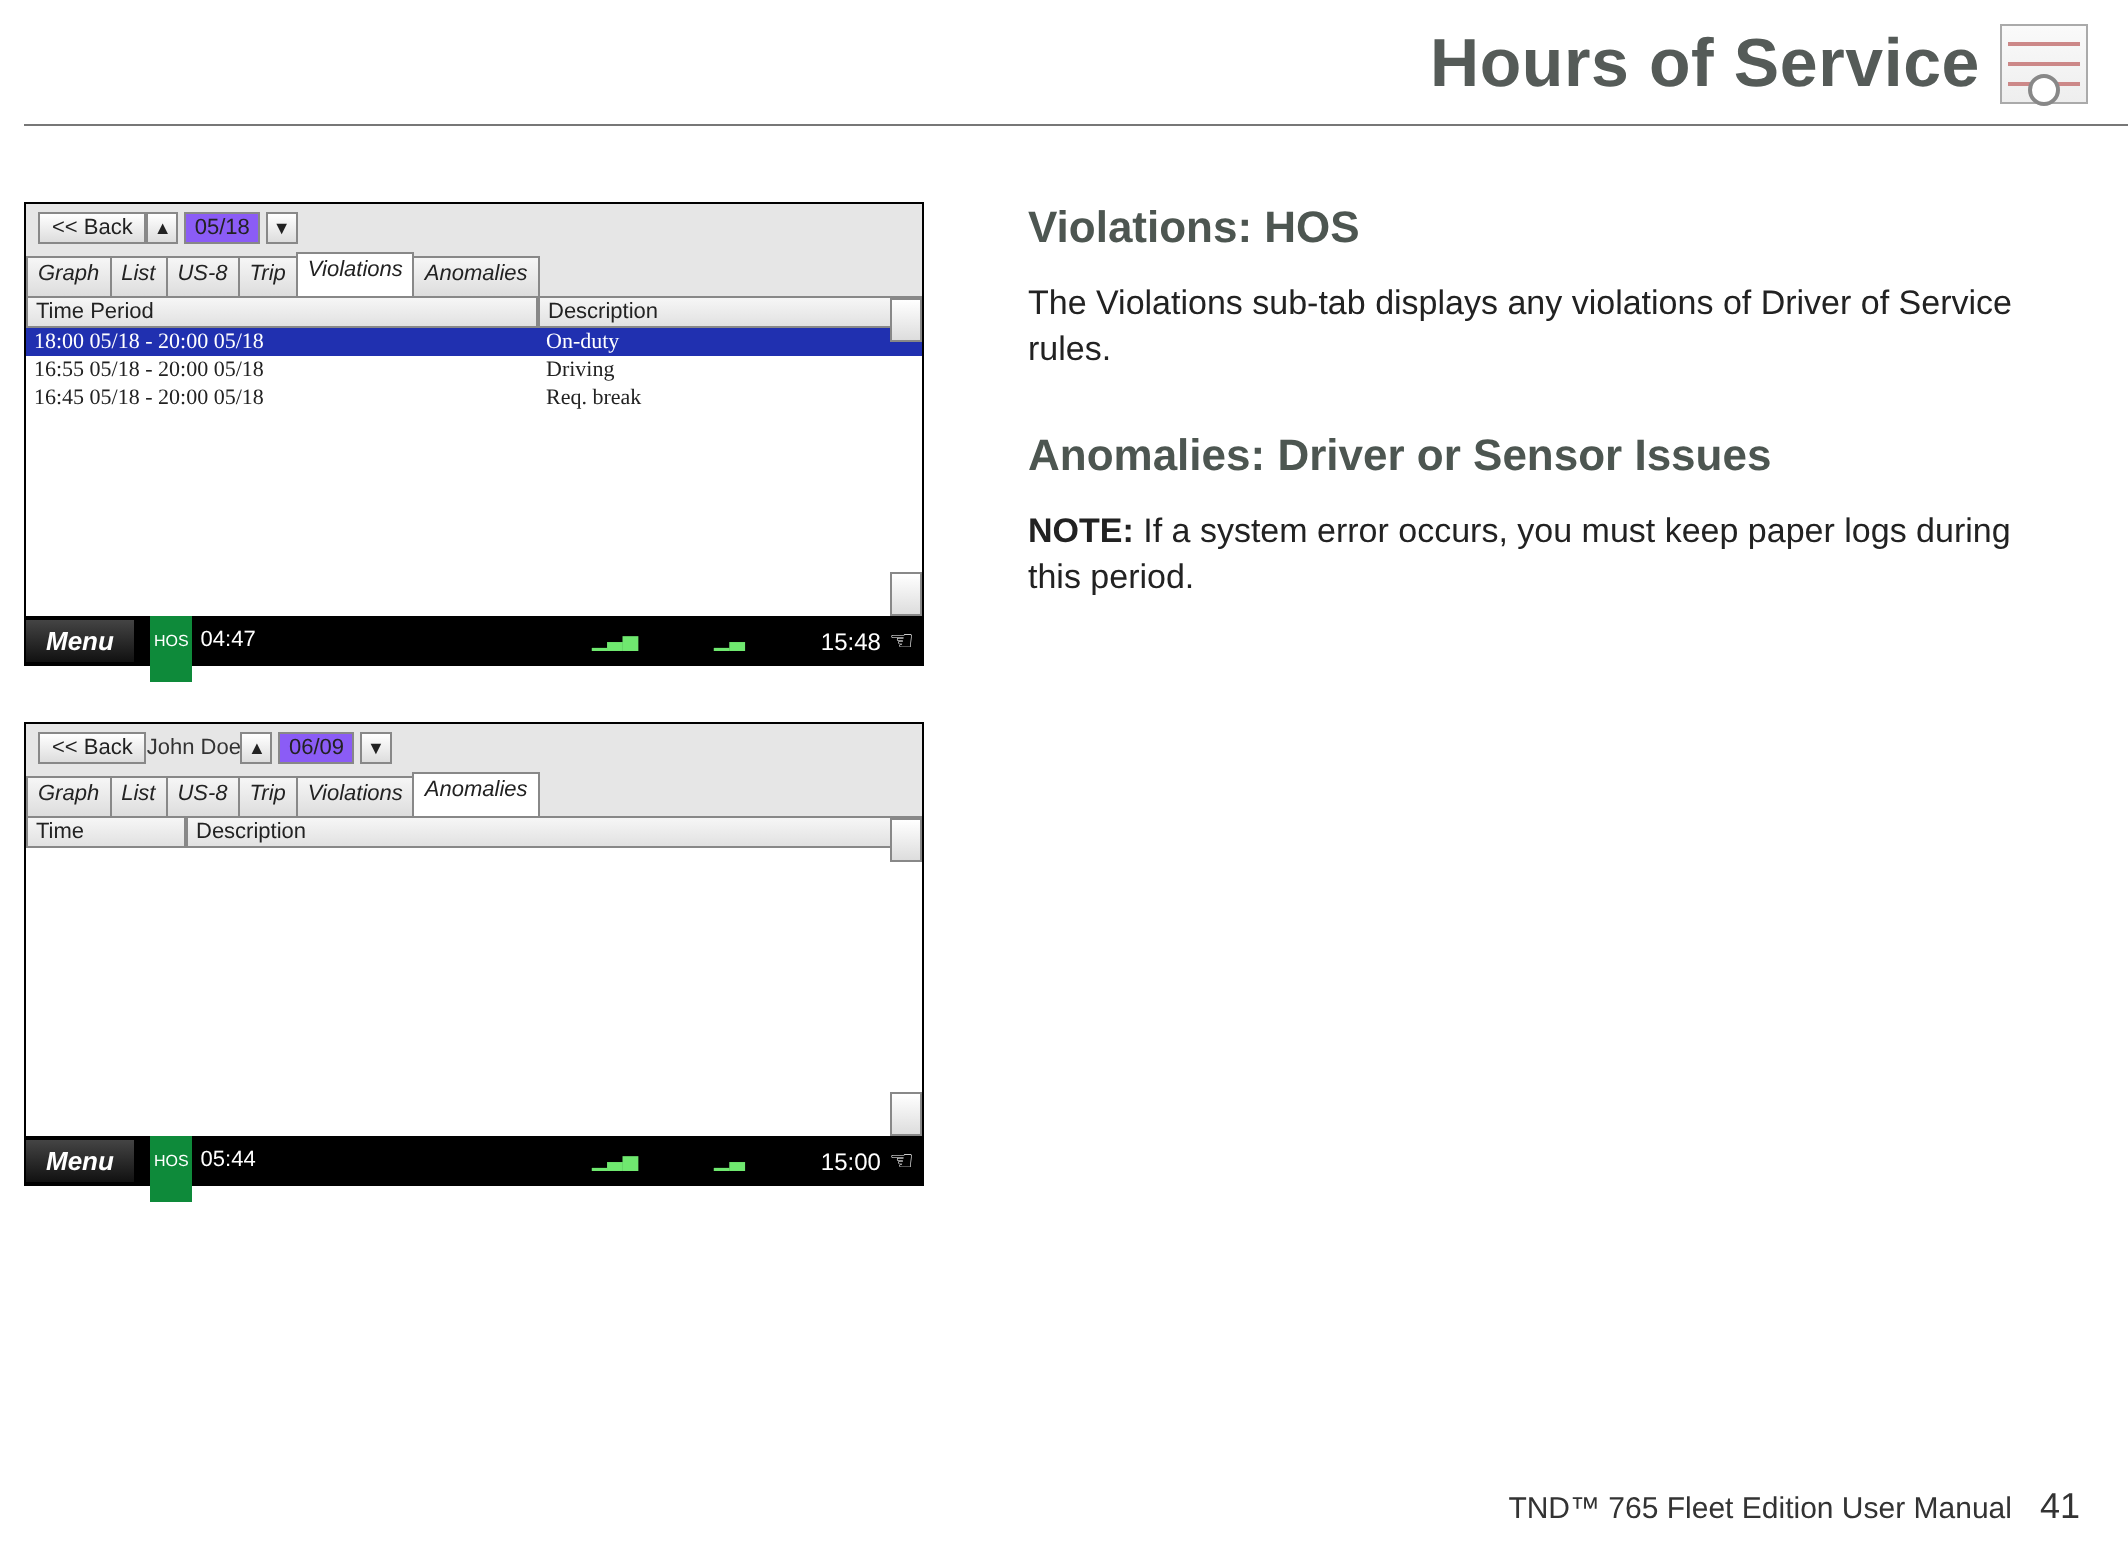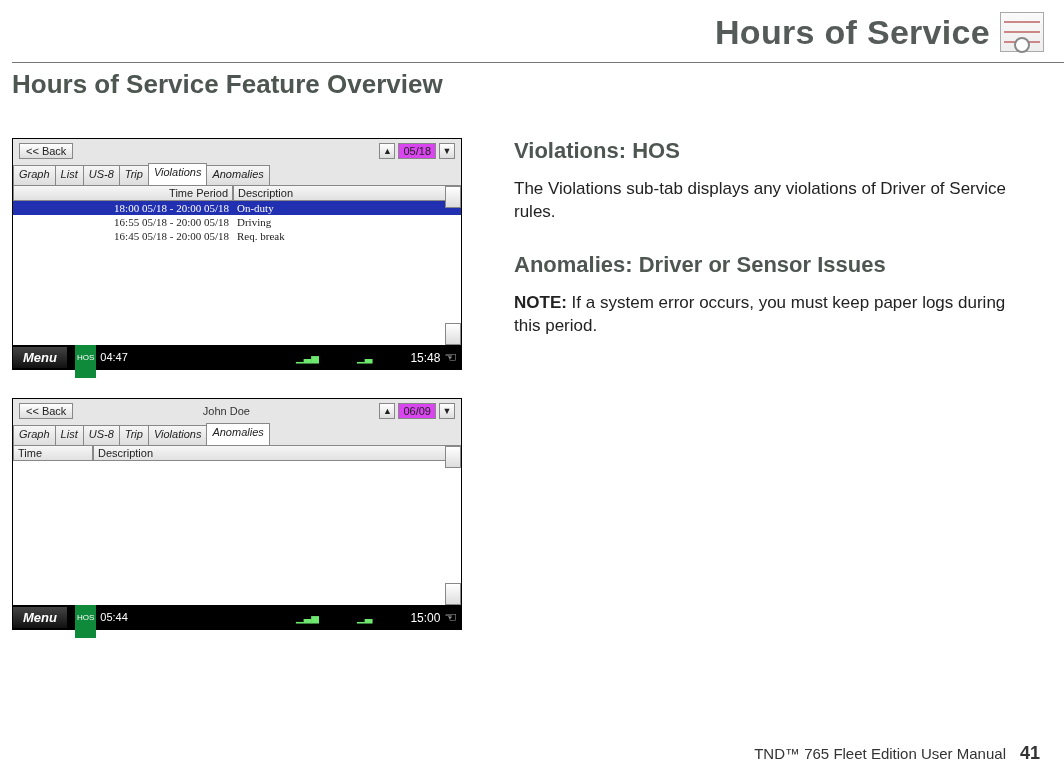--- a/index.html
+++ b/index.html
@@ -63,43 +63,43 @@
     margin-top: 38px;
     padding-right: 30px;
   }
   .left-col { width: 460px; display:flex; flex-direction:column; gap:28px;}
   .right-col { flex:1; }
   .screenshot {
     width: 450px;
     border: 1px solid #000;
   }
   .ss-top {
-    display:flex; align-items:center; justify-content:space-between;
+    display:flex; align-items:center; justify-content:flex-start;
     height:24px;
     background:#e6e6e6;
     padding:6px 6px;
     font-size:11px;
   }
   .btn3d {
     border:1px solid #888;
     background:linear-gradient(#fff,#ddd);
     padding:1px 6px;
     font-size:11px;
   }
   .ss-top-right { display:flex; align-items:center; gap:3px; }
   .bump { width:16px;height:16px;border:1px solid #888;background:linear-gradient(#fff,#ddd);display:flex;align-items:center;justify-content:center;font-size:9px;line-height:1;}
-  .date-box { border:1px solid #888;padding:1px 4px;background:#d946ef;font-size:11px;}
+  .date-box { border:1px solid #888;padding:1px 4px;background:#8b5cf6;font-size:11px;}
   .driver-name { font-size:11px; color:#333; }
   .tabs { display:flex; background:#e6e6e6;height:22px;font-style:italic;}
   .tab { border:1px solid #888;border-bottom:none;padding:2px 5px 0 5px;font-size:11px;background:linear-gradient(#f6f6f6,#ddd);margin-top:2px;margin-right:-1px;}
   .tab.active { background:#fff;position:relative;z-index:2;padding-bottom:2px;margin-top:0;}
   .tbl-wrap { background:#fff; height:160px; position:relative; border-top:1px solid #888;}
   .tbl-head { display:flex; background:linear-gradient(#f6f6f6,#e0e0e0);font-size:11px;}
   .th { border:1px solid #888;border-top:none;padding:1px 4px;}
-  .th.c1,.td.c1{width:220px;text-align:right;}
+  .th.c1,.td.c1{width:256px;}
   .th.c2,.td.c2{flex:1;}
   .tbl-rows { font-size:11px;}
   .tr { display:flex; }
   .td { padding:1px 4px;font-family:Liberation Serif, serif;}
   .tr.sel { background:#2030b0;color:#fff;}
   .scroll-stub { position:absolute;right:0;top:0;width:16px;height:22px;border:1px solid #888;background:linear-gradient(#fff,#ddd);}
   .scroll-stub2 { position:absolute;right:0;bottom:0;width:16px;height:22px;border:1px solid #888;background:linear-gradient(#fff,#ddd);}
   .ss-status {
     height:24px;background:#000;color:#fff;display:flex;align-items:center;font-size:12px;
     justify-content:space-between;padding-right:4px;
@@ -115,37 +115,36 @@
     font-stretch:condensed;
   }
   .para { font-size:17px;color:#222;line-height:1.35;margin-bottom:28px;font-stretch:condensed;}
   .para .bold { font-weight:700; }
   .footer {
     position:absolute; bottom:14px; right:24px;
     font-size:15px;color:#333;
     display:flex; align-items:baseline; gap:14px;
     font-stretch:condensed;
   }
-  .pgnum { font-weight:700;font-size:18px;}
+  .pgnum { font-weight:400;font-size:18px;}
 </style>
 </head>
 <body>
 
 <div class="page">
   <div class="header-row">
     <div class="chapter-title">Hours of Service</div>
     <div class="logo-box">
       <div class="line"></div>
         <div class="line"></div>
         <div class="line"></div>
       <div class="circle"></div>
     </div>
   </div>
   <div class="rule"></div>
-  <div class="section-title">Hours of Service Feature Overview</div>
 
   <div class="columns">
     <div class="left-col">
 
       <div class="screenshot">
         <div class="ss-top">
           <span class="btn3d">&lt;&lt; Back</span>
           <div class="ss-top-right">
             <span class="bump">▲</span>
             <span class="date-box">05/18</span>

